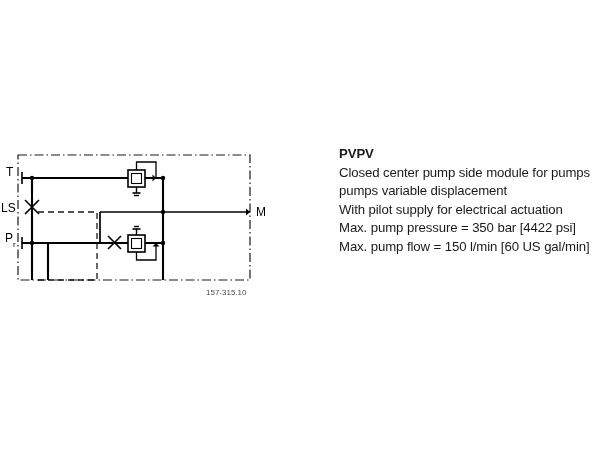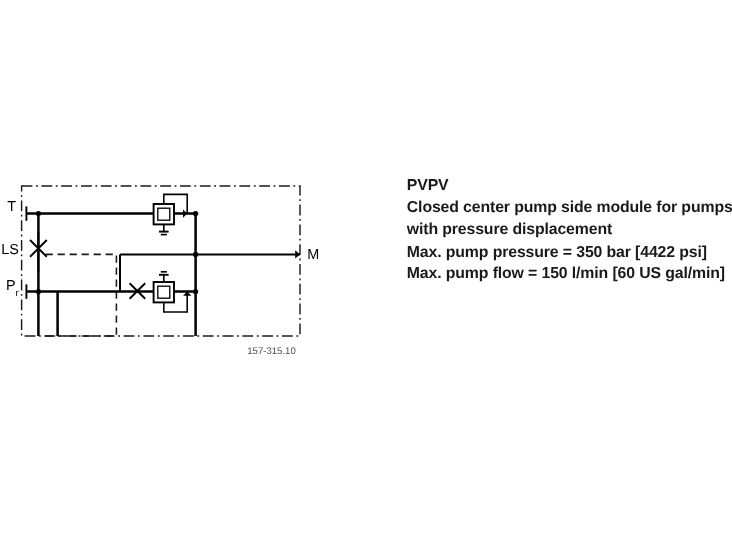--- a/index.html
+++ b/index.html
@@ -57,21 +57,21 @@
     font-size: 13.2px;
     line-height: 18.6px;
     letter-spacing: -0.1px;
   }
   .desc-title {
     font-weight: bold;
     font-size: 13.2px;
     line-height: 18.6px;
   }
   .desc-line {
-    font-weight: bold;
+    font-weight: normal;
     white-space: nowrap;
   }
 </style>
 </head>
 <body>
 
 <div class="stage">
 
   <div class="schematic">
     <svg width="330" height="190" viewBox="0 0 330 190" xmlns="http://www.w3.org/2000/svg">
@@ -154,19 +154,20 @@
       <text x="206" y="165" font-family="Liberation Sans, sans-serif" font-size="8" fill="#4d4d4d">157-315.10</text>
 
     </svg>
   </div>
 
   <div class="desc-block">
     <div class="desc-rule"></div>
     <div class="desc-text">
       <div class="desc-title">PVPV</div>
       <div class="desc-line">Closed center pump side module for pumps</div>
-      <div class="desc-line">with pressure displacement</div>
+      <div class="desc-line">pumps variable displacement</div>
+      <div class="desc-line">With pilot supply for electrical actuation</div>
       <div class="desc-line">Max. pump pressure = 350 bar [4422 psi]</div>
       <div class="desc-line">Max. pump flow = 150 l/min [60 US gal/min]</div>
     </div>
   </div>
 
 </div>
 
 </body></html>

